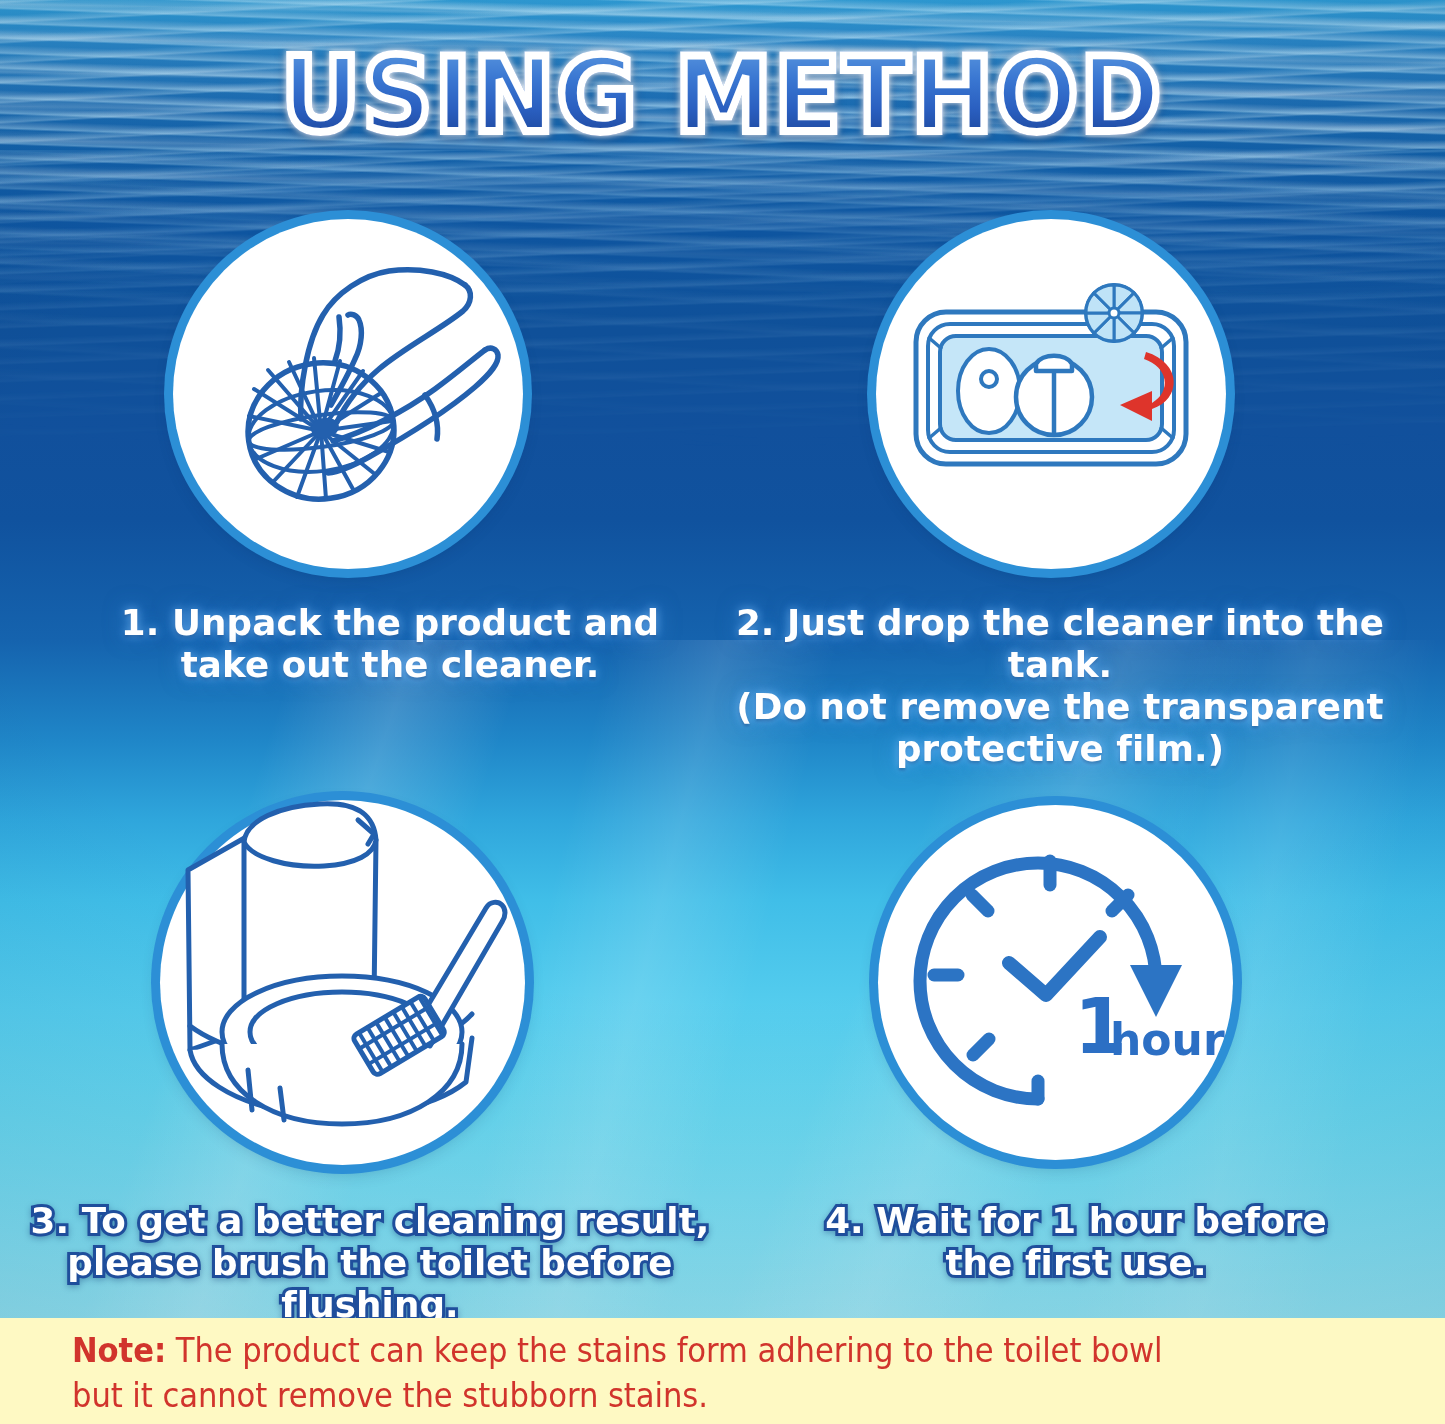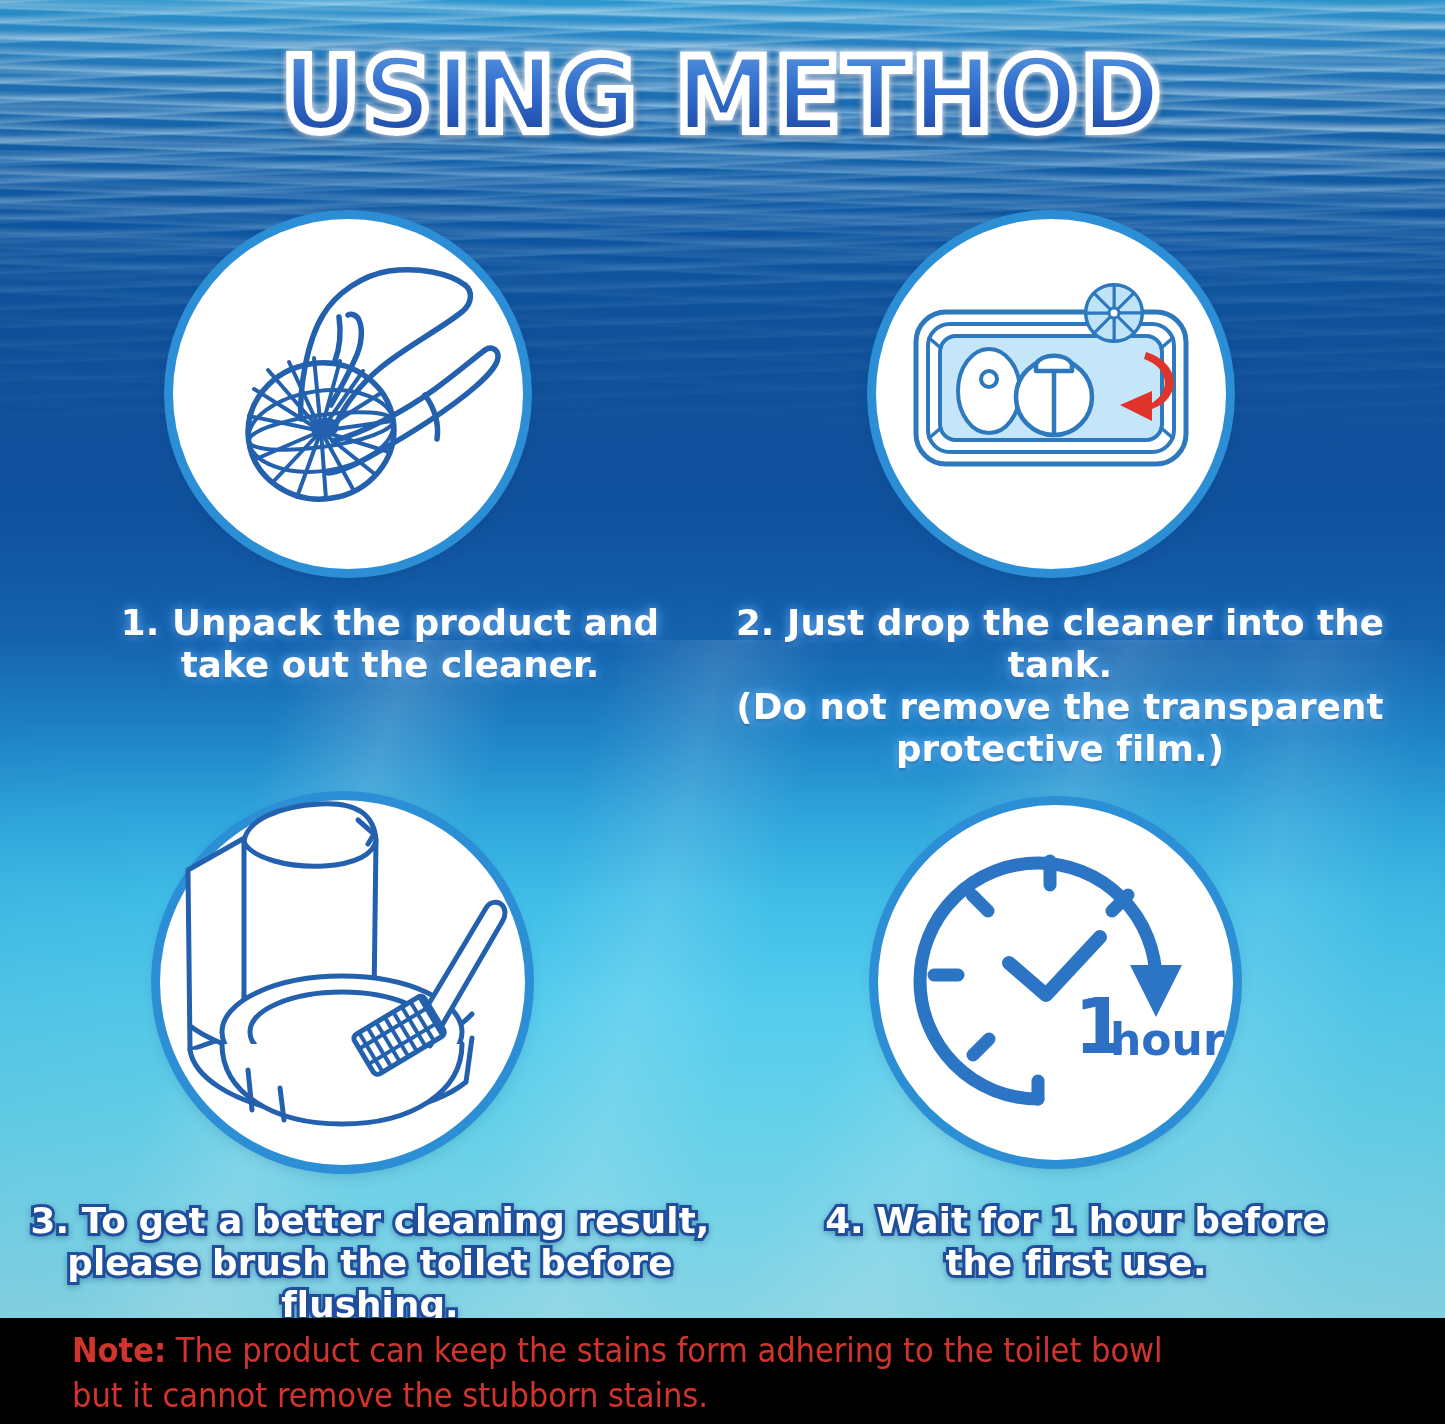--- a/index.html
+++ b/index.html
@@ -104,21 +104,21 @@
   .cap.on-dark{ text-shadow:0 0 10px rgba(120,190,255,.75), 0 0 22px rgba(90,170,250,.5), 0 2px 3px rgba(0,30,80,.45); }
   .cap.on-light{
     paint-order:stroke fill;
     -webkit-text-stroke:6px #1F4E9C;
     filter:drop-shadow(0 2px 3px rgba(10,50,110,.35));
   }
 
   
   .footer{
     position:absolute; left:0; top:1318px; width:1445px; height:106px;
-    background:#000000;
+    background:#fef9c3;
   }
   .note{
     position:absolute; left:72px; top:10px; width:1320px;
     font-family:"DejaVu Sans", sans-serif;
     font-size:33px; line-height:45px;
     color:#D1342C;
     transform:scaleX(.93); transform-origin:left top;
     letter-spacing:-.1px;
   }
   .note b{ font-weight:700; }

